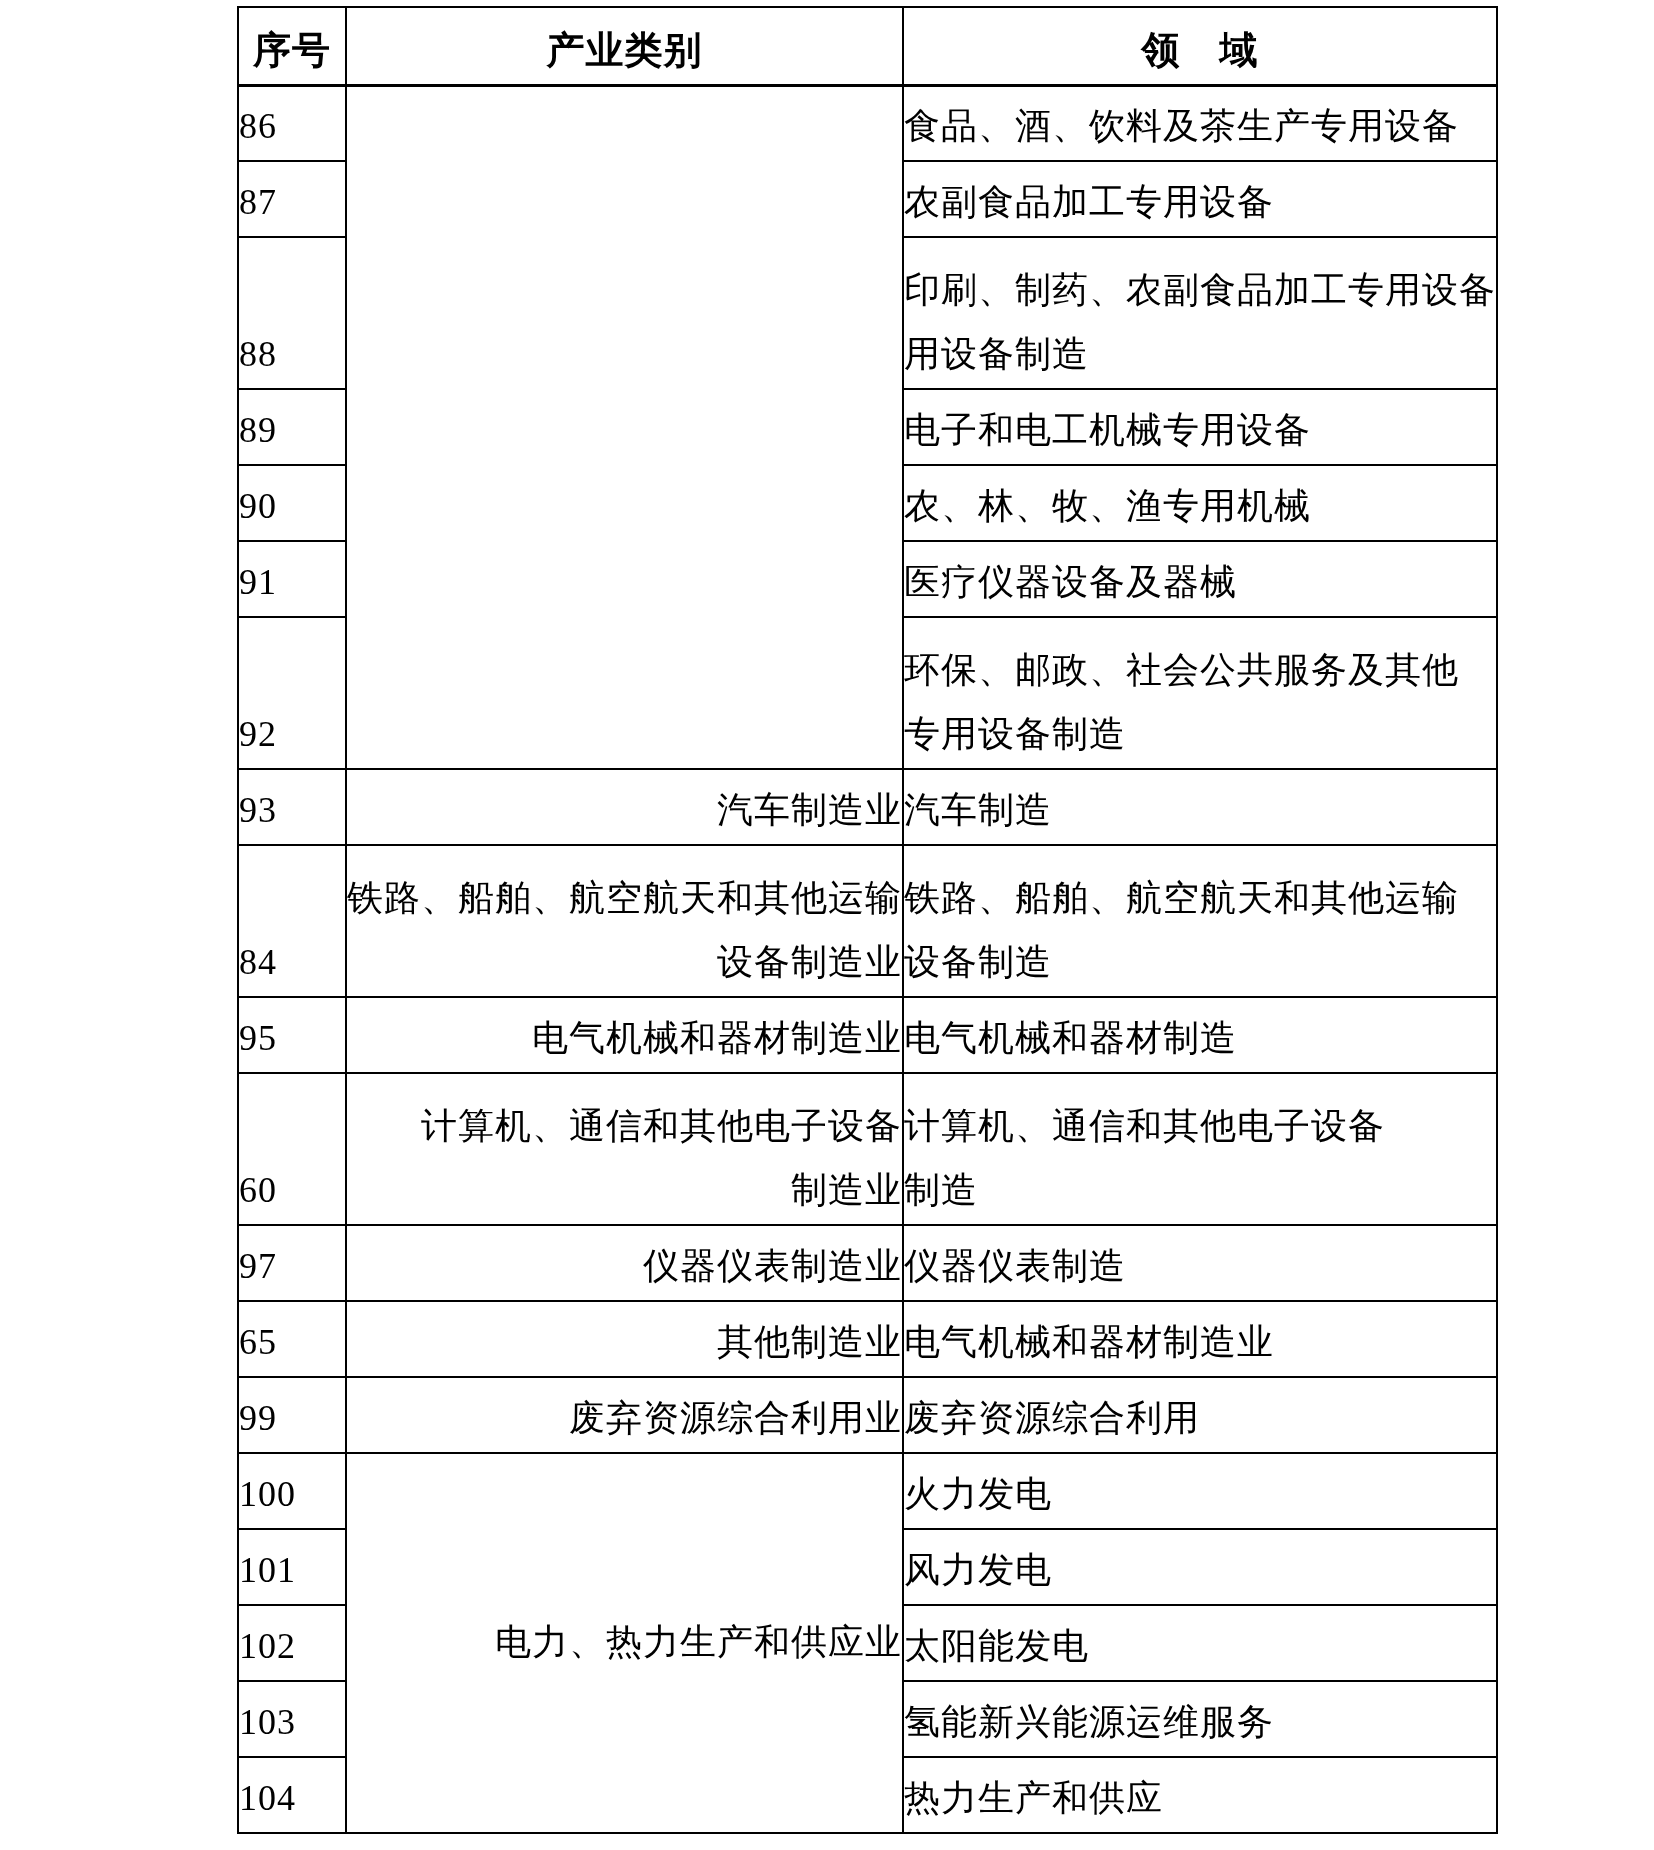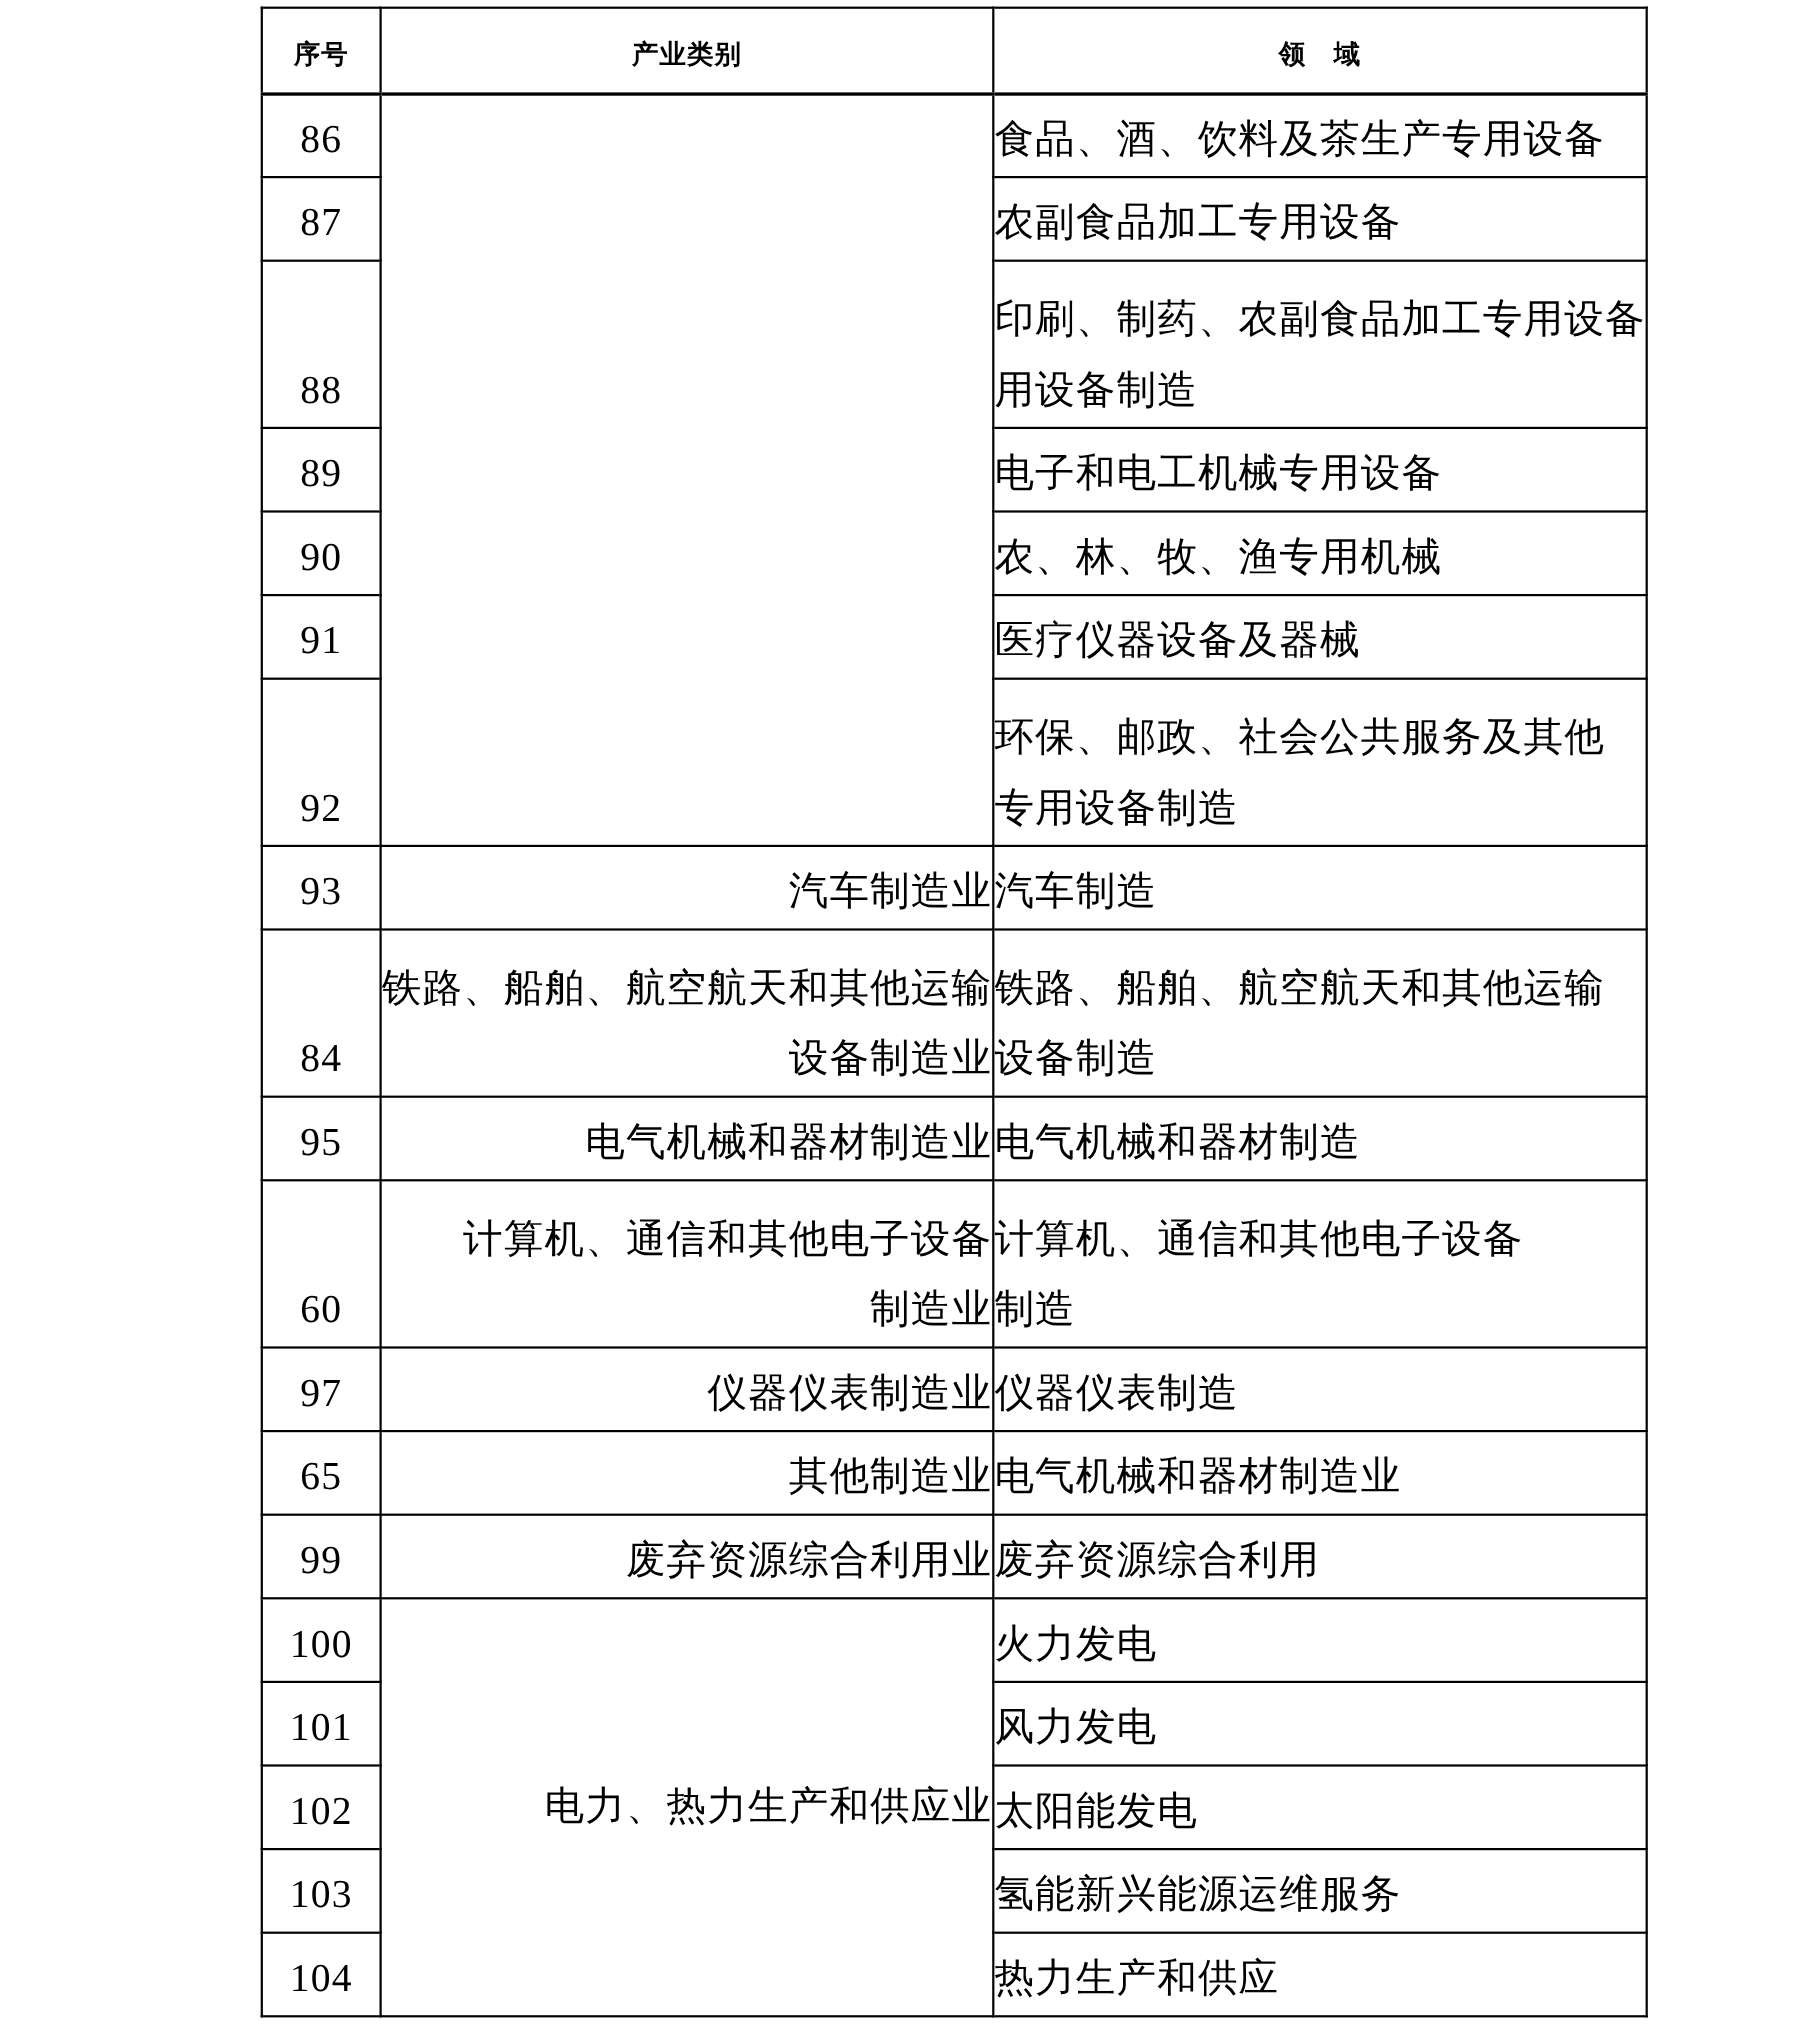--- a/index.html
+++ b/index.html
@@ -34,26 +34,26 @@
     padding: 0 0 2px 0;
     vertical-align: bottom;
     font-size: 36px;
     overflow: hidden;
   }
   tr.hrow { height: 78px; }
   tr.hrow td {
     border-bottom: 3px solid #000000;
     font-weight: bold;
     text-align: center;
-    font-size: 24px;
+    font-size: 38px;
     vertical-align: bottom;
   }
   tr.srow { height: 76px; }
   tr.drow { height: 152px; }
-  td.no-cell   { text-align: center; }
+  td.no-cell   { }
   td.cat-cell  { text-align: right; }
   td.field-cell{ text-align: left; }
   td.merged-mid { vertical-align: middle; }
   .ln {
     line-height: 64px;
     white-space: nowrap;
     letter-spacing: 1px;
   }
 </style>
 </head>

